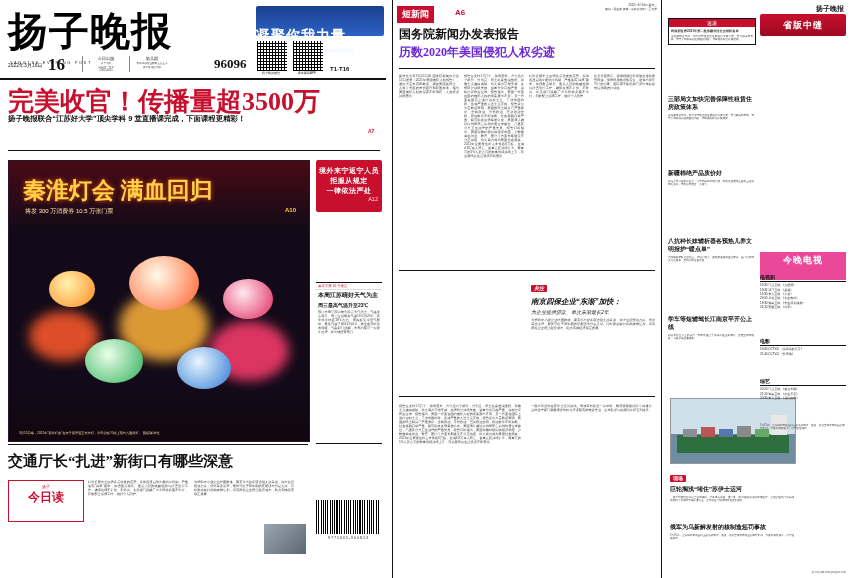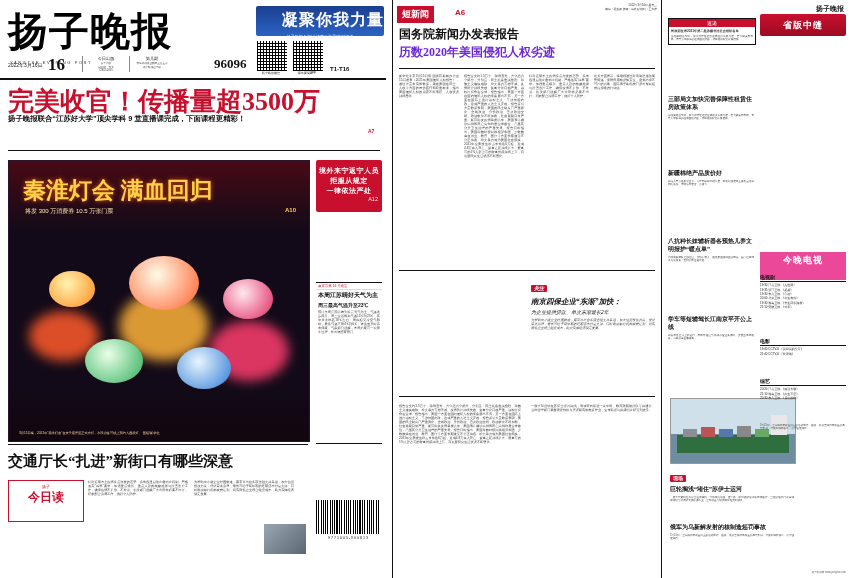--- a/index.html
+++ b/index.html
@@ -67,21 +67,21 @@
       repeating-linear-gradient(0deg,#000 0 1.5px,#fff 1.5px 3px);
     background-blend-mode: multiply;
     border: 1px solid #fff;
   }
   .qr-cap { position:absolute; font-size:3px; text-align:center; width:34px; color:#222;}
   .banner-blue {
     position: absolute; left: 256px; top: 6px; width: 128px; height: 30px;
     background: linear-gradient(180deg,#1b3f8f,#2b63c4);
     color: #fff; border-radius: 2px;
   }
-  .banner-blue .b1 { font-size: 16px; font-weight: bold; text-align: right; margin-top: 4px; letter-spacing:1px;}
+  .banner-blue .b1 { font-size: 14px; font-weight: bold; text-align: left; margin-top: 21px; letter-spacing:1px;}
   .banner-blue .b2 { font-size: 4px; text-align: center; margin-top: 3px; color:#e6eefc;}
   .t1-t16 {
     position: absolute; left: 330px; top: 66px; font-size: 6px; font-weight: bold; color: #111;
   }
 
   
   .headline-red {
     position: absolute; left: 8px; top: 84px; width: 372px;
     font-family: "Liberation Serif", serif;
     font-weight: bold; font-size: 26px; color: #c8102e; letter-spacing: 0px;

